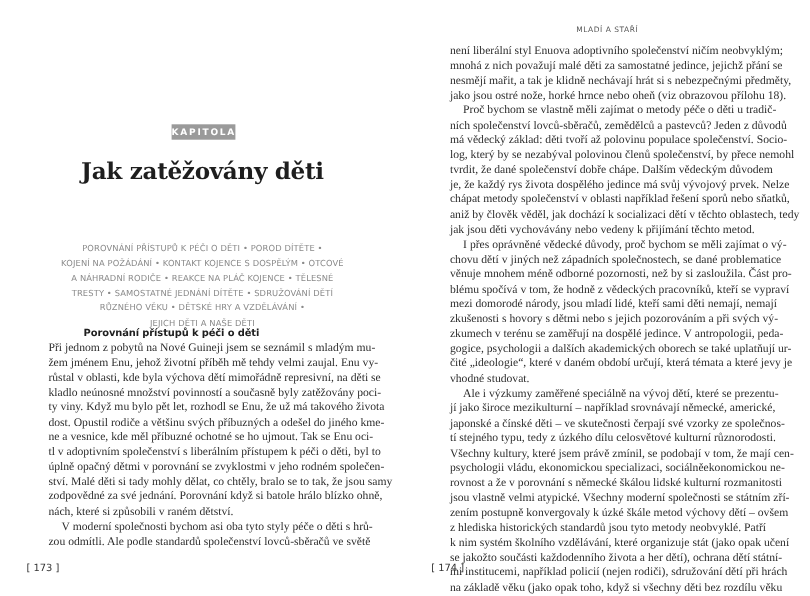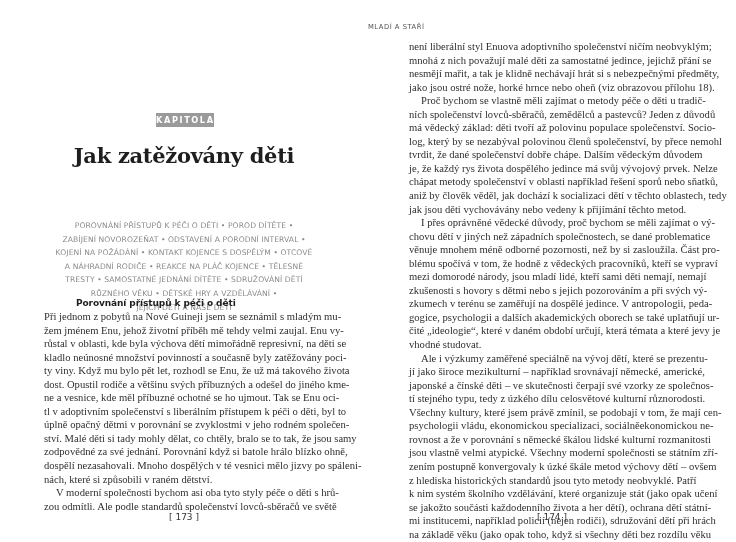--- a/index.html
+++ b/index.html
@@ -39,58 +39,56 @@
     position: absolute; width: 282px;
     font-size: 10.6px; line-height: 13.55px; color: #2e2e2e;
   }
   .left .body { left: 44px; top: 310px; }
   .right .body { left: 409px; left: 41px; top: 40px; }
   .body .line { display: block; white-space: nowrap; text-align: justify; text-align-last: justify; height: 13.55px; }
   .body .line.last { text-align-last: left; }
   .body .line.indent { padding-left: 12px; }
 
   .running-head {
-    position: absolute; left: 0; width: 368px; top: 23px; text-align: left;
+    position: absolute; left: 0; width: 368px; top: 23px; text-align: center;
     font-family: "DejaVu Sans", sans-serif; font-size: 6.8px; letter-spacing: 0.5px;
     color: #555;
   }
   .folio {
-    position: absolute; left: 0; width: 368px; top: 512px; text-align: center;
-    font-family: "DejaVu Sans", sans-serif; font-size: 9px; color: #333;
+    position: absolute; left: 0; width: 368px; top: 512px; 
+    font-family: "DejaVu Sans", sans-serif; font-size: 9px; color: #333; padding-left: 24px;
   }
 </style>
 </head>
 <body>
 
 <div class="page left">
   <div class="chapter-badge">KAPITOLA 5</div>
   <h1 class="chapter-title">Jak zatěžovány děti</h1>
   <div class="topics">
     <span class="line">POROVNÁNÍ PŘÍSTUPŮ K PÉČI O DĚTI • POROD DÍTĚTE •</span>
-    <span class="line">ZABÍJENÍ NOVOROZEŇAT • ODSTAVENÍ A PORODNÍ INTERVAL •</span>
     <span class="line">KOJENÍ NA POŽÁDÁNÍ • KONTAKT KOJENCE S DOSPĚLÝM • OTCOVÉ</span>
     <span class="line">A NÁHRADNÍ RODIČE • REAKCE NA PLÁČ KOJENCE • TĚLESNÉ</span>
     <span class="line">TRESTY • SAMOSTATNÉ JEDNÁNÍ DÍTĚTE • SDRUŽOVÁNÍ DĚTÍ</span>
     <span class="line">RŮZNÉHO VĚKU • DĚTSKÉ HRY A VZDĚLÁVÁNÍ •</span>
     <span class="line">JEJICH DĚTI A NAŠE DĚTI</span>
   </div>
   <h2 class="section-heading">Porovnání přístupů k péči o děti</h2>
   <div class="body">
     <span class="line">Při jednom z pobytů na Nové Guineji jsem se seznámil s mladým mu-</span>
     <span class="line">žem jménem Enu, jehož životní příběh mě tehdy velmi zaujal. Enu vy-</span>
     <span class="line">růstal v oblasti, kde byla výchova dětí mimořádně represivní, na děti se</span>
     <span class="line">kladlo neúnosné množství povinností a současně byly zatěžovány poci-</span>
     <span class="line">ty viny. Když mu bylo pět let, rozhodl se Enu, že už má takového života</span>
     <span class="line">dost. Opustil rodiče a většinu svých příbuzných a odešel do jiného kme-</span>
     <span class="line">ne a vesnice, kde měl příbuzné ochotné se ho ujmout. Tak se Enu oci-</span>
     <span class="line">tl v adoptivním společenství s liberálním přístupem k péči o děti, byl to</span>
     <span class="line">úplně opačný dětmi v porovnání se zvyklostmi v jeho rodném společen-</span>
     <span class="line">ství. Malé děti si tady mohly dělat, co chtěly, bralo se to tak, že jsou samy</span>
     <span class="line">zodpovědné za své jednání. Porovnání když si batole hrálo blízko ohně,</span>
-    <span class="line">dospělí nezasahovali. Mnoho dospělých v té vesnici mělo jizvy po spáleni-</span>
     <span class="line last">nách, které si způsobili v raném dětství.</span>
     <span class="line indent">V moderní společnosti bychom asi oba tyto styly péče o děti s hrů-</span>
     <span class="line">zou odmítli. Ale podle standardů společenství lovců-sběračů ve světě</span>
   </div>
   <div class="folio">[ 173 ]</div>
 </div>
 
 <div class="page right">
   <div class="running-head">MLADÍ A STAŘÍ</div>
   <div class="body">

